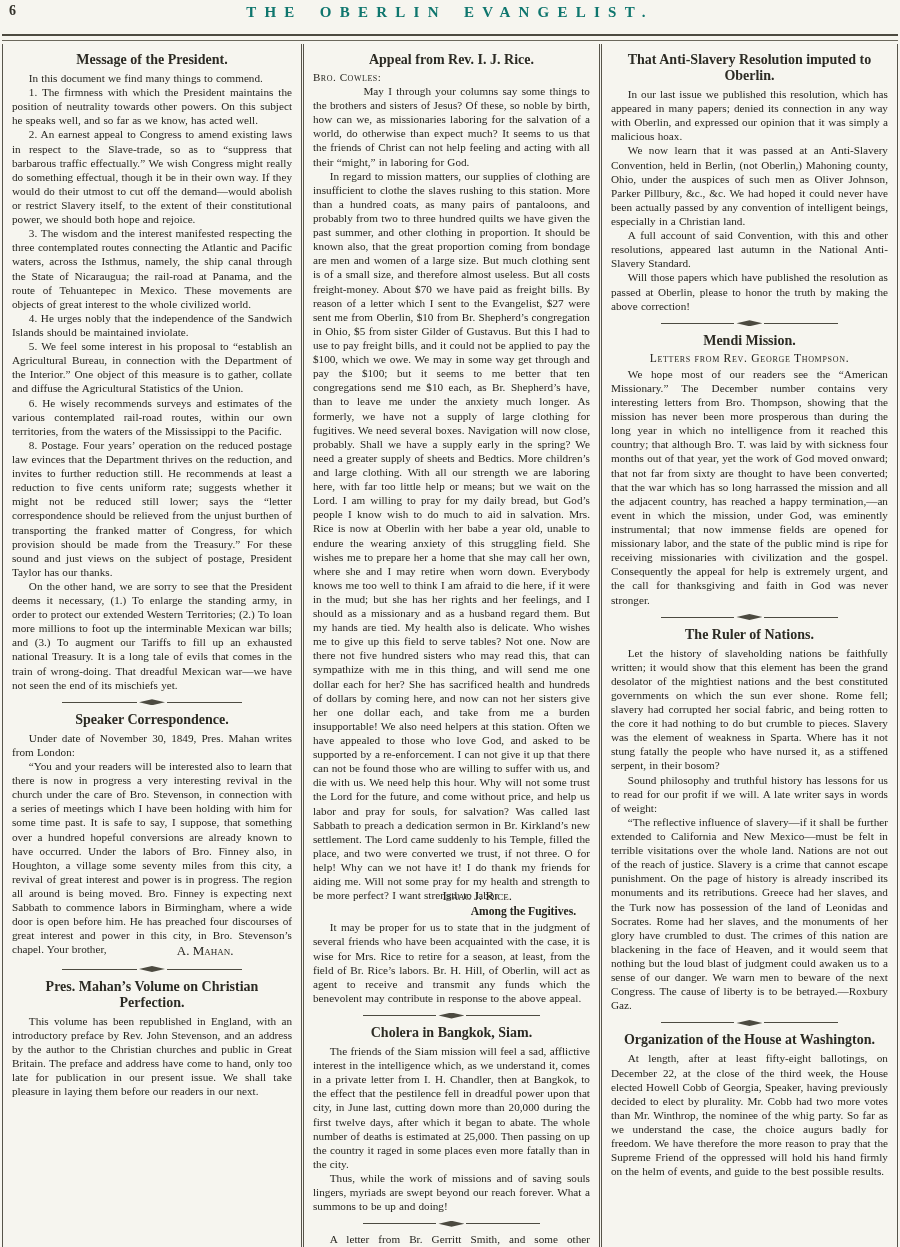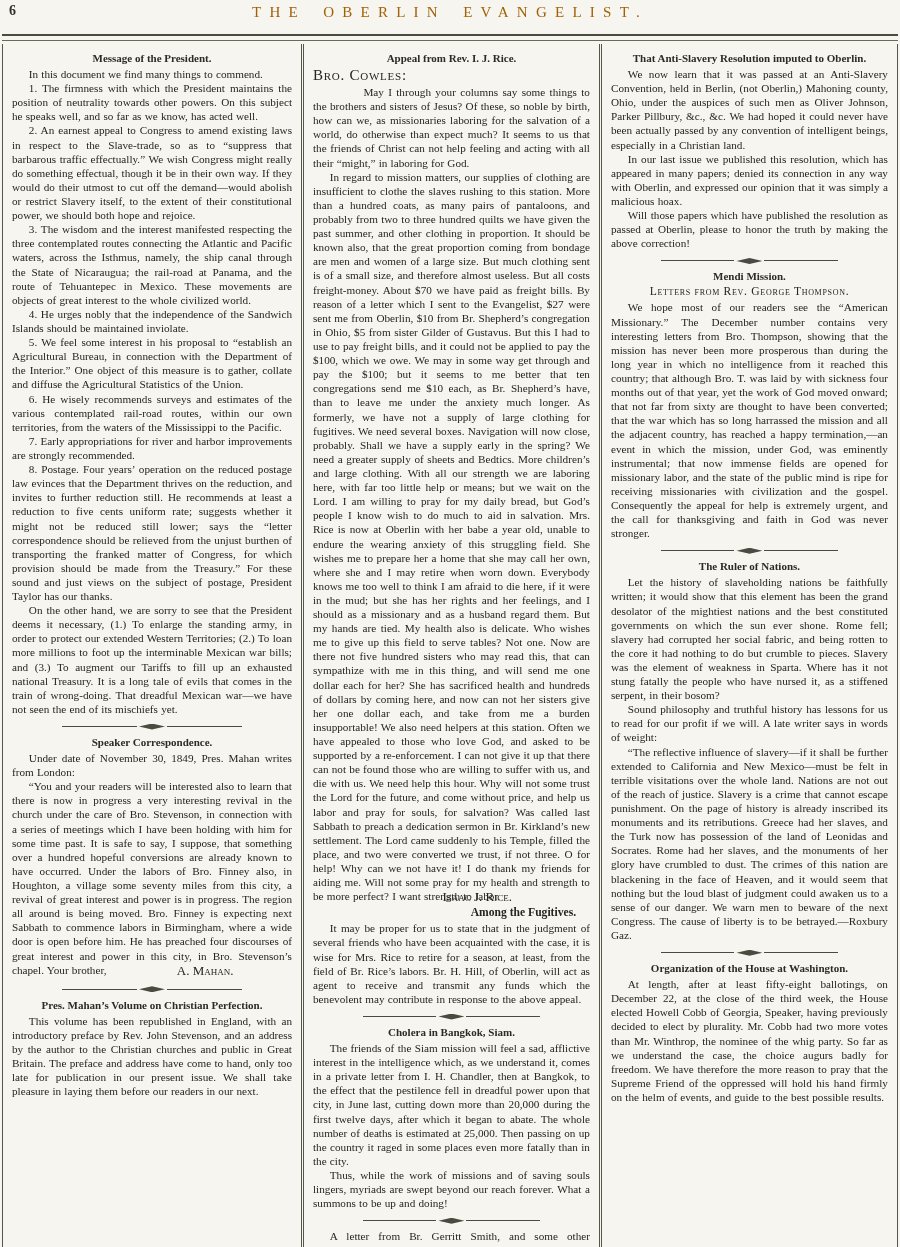--- a/index.html
+++ b/index.html
@@ -15,23 +15,23 @@
     box-sizing:border-box;
   }
   
   .page-header { position:relative; height:26px; padding-top:4px; }
   .page-number {
     position:absolute; left:9px; top:3px;
     font-size:14px; font-weight:bold; color:#33322b;
   }
   .masthead {
     margin:0; text-align:center;
-    font-size:15px; font-weight:normal;
+    font-size:15px; font-weight:bold;
     letter-spacing:0.55em; word-spacing:0.35em;
-    color:#a16207;
+    color:#0f766e;
   }
   .header-rule {
     margin:4px 2px 0 2px; height:4px;
     border-top:2px solid #4c4a40;
     border-bottom:1px solid #6b685c;
   }
   
   .columns {
     display:flex; align-items:stretch;
     margin:3px 2px 0 2px;
@@ -48,29 +48,29 @@
   p {
     margin:0;
     font-size:11.2px; line-height:1.26;
     text-align:justify; text-justify:inter-word;
     text-indent:1.5em;
     word-spacing:0.4px;
   }
   p.deep-indent { text-indent:4.5em; }
   h2.headline {
     margin:6px 0 3px 0; text-align:center;
-    font-size:11px; font-weight:bold; color:#2c2b24;
+    font-size:14px; font-weight:bold; color:#2c2b24;
   }
   .subtitle {
     text-align:center; font-variant:small-caps;
     font-size:11.6px; letter-spacing:0.06em;
     margin:1px 0 2px 0;
   }
   .salutation {
-    font-variant:small-caps; font-size:15px;
+    font-variant:small-caps; font-size:11px;
     letter-spacing:0.05em; margin:0 0 1px 0;
   }
   .sig-line {
     text-align:right; padding-right:4.5em;
     font-variant:small-caps; font-size:13px;
     margin-top:-14px;
   }
   .sig-line.center { padding-right:6em; }
   .tagline {
     text-align:right; padding-right:1.2em;
@@ -108,21 +108,20 @@
 
       <article>
         <h2 class="headline">Message of the President.</h2>
         <p>In this document we find many things to commend.</p>
         <p>1. The firmness with which the President maintains the position of neutrality towards other powers. On this subject he speaks well, and so far as we know, has acted well.</p>
         <p>2. An earnest appeal to Congress to amend existing laws in respect to the Slave-trade, so as to “suppress that barbarous traffic effectually.” We wish Congress might really do something effectual, though it be in their own way. If they would do their utmost to cut off the demand—would abolish or restrict Slavery itself, to the extent of their constitutional power, we should both hope and rejoice.</p>
         <p>3. The wisdom and the interest manifested respecting the three contemplated routes connecting the Atlantic and Pacific waters, across the Isthmus, namely, the ship canal through the State of Nicaraugua; the rail-road at Panama, and the route of Tehuantepec in Mexico. These movements are objects of great interest to the whole civilized world.</p>
         <p>4. He urges nobly that the independence of the Sandwich Islands should be maintained inviolate.</p>
         <p>5. We feel some interest in his proposal to “establish an Agricultural Bureau, in connection with the Department of the Interior.” One object of this measure is to gather, collate and diffuse the Agricultural Statistics of the Union.</p>
         <p>6. He wisely recommends surveys and estimates of the various contemplated rail-road routes, within our own territories, from the waters of the Mississippi to the Pacific.</p>
-        <p>7. Early appropriations for river and harbor improvements are strongly recommended.</p>
         <p>8. Postage. Four years’ operation on the reduced postage law evinces that the Department thrives on the reduction, and invites to further reduction still. He recommends at least a reduction to five cents uniform rate; suggests whether it might not be reduced still lower; says the “letter correspondence should be relieved from the unjust burthen of transporting the franked matter of Congress, for which provision should be made from the Treasury.” For these sound and just views on the subject of postage, President Taylor has our thanks.</p>
         <p>On the other hand, we are sorry to see that the President deems it necessary, (1.) To enlarge the standing army, in order to protect our extended Western Territories; (2.) To loan more millions to foot up the interminable Mexican war bills; and (3.) To augment our Tariffs to fill up an exhausted national Treasury. It is a long tale of evils that comes in the train of wrong-doing. That dreadful Mexican war—we have not seen the end of its mischiefs yet.</p>
       </article>
 
       <div class="divider">
           <span class="diamond"></span>
         </div>
 
       <article>
         <h2 class="headline">Speaker Correspondence.</h2>
@@ -171,22 +170,23 @@
       <article>
         <p>A letter from Br. Gerritt Smith, and some other communications, are crowded out, and must lie over till our next issue.</p>
       </article>
 
     </section>
 
     <section class="col">
 
       <article>
         <h2 class="headline">That Anti-Slavery Resolution imputed to Oberlin.</h2>
+        <p>In our last issue we published this resolution, which has appeared in many papers; denied its connection in any way with Oberlin, and expressed our opinion that it was simply a malicious hoax.</p>
         <p>We now learn that it was passed at an Anti-Slavery Convention, held in Berlin, (not Oberlin,) Mahoning county, Ohio, under the auspices of such men as Oliver Johnson, Parker Pillbury, &amp;c., &amp;c. We had hoped it could never have been actually passed by any convention of intelligent beings, especially in a Christian land.</p>
-        <p>In our last issue we published this resolution, which has appeared in many papers; denied its connection in any way with Oberlin, and expressed our opinion that it was simply a malicious hoax.</p>
+        <p>A full account of said Convention, with this and other resolutions, appeared last autumn in the National Anti-Slavery Standard.</p>
         <p>Will those papers which have published the resolution as passed at Oberlin, please to honor the truth by making the above correction!</p>
       </article>
 
       <div class="divider">
           <span class="diamond"></span>
         </div>
 
       <article>
         <h2 class="headline">Mendi Mission.</h2>
         <div class="subtitle">Letters from Rev. George Thompson.</div>

